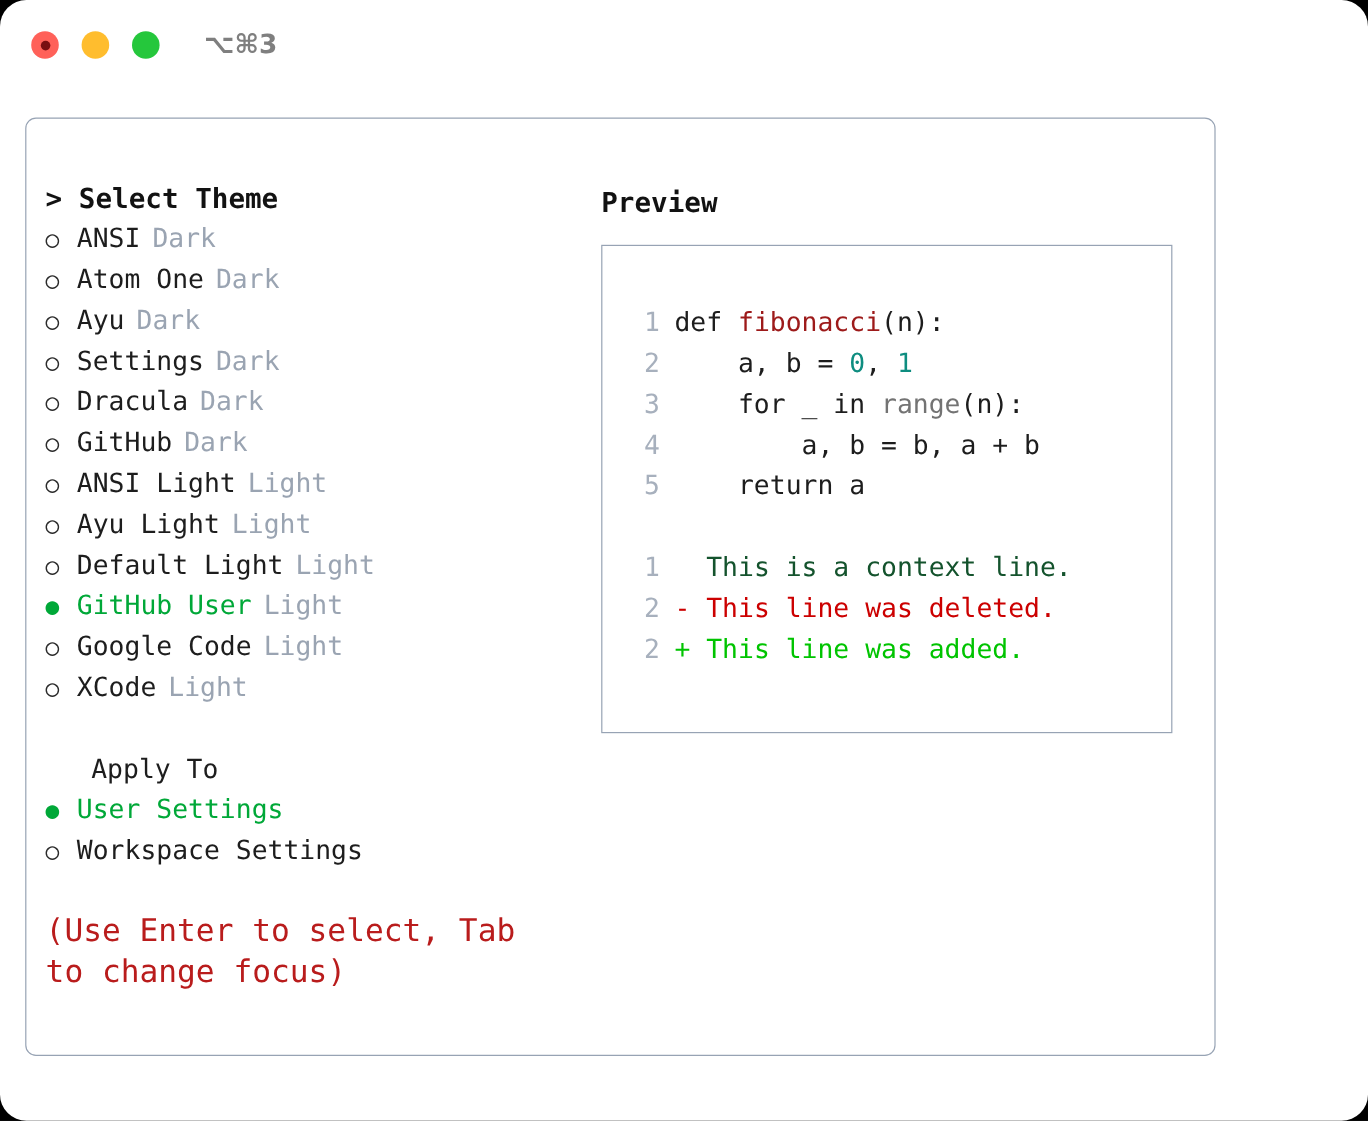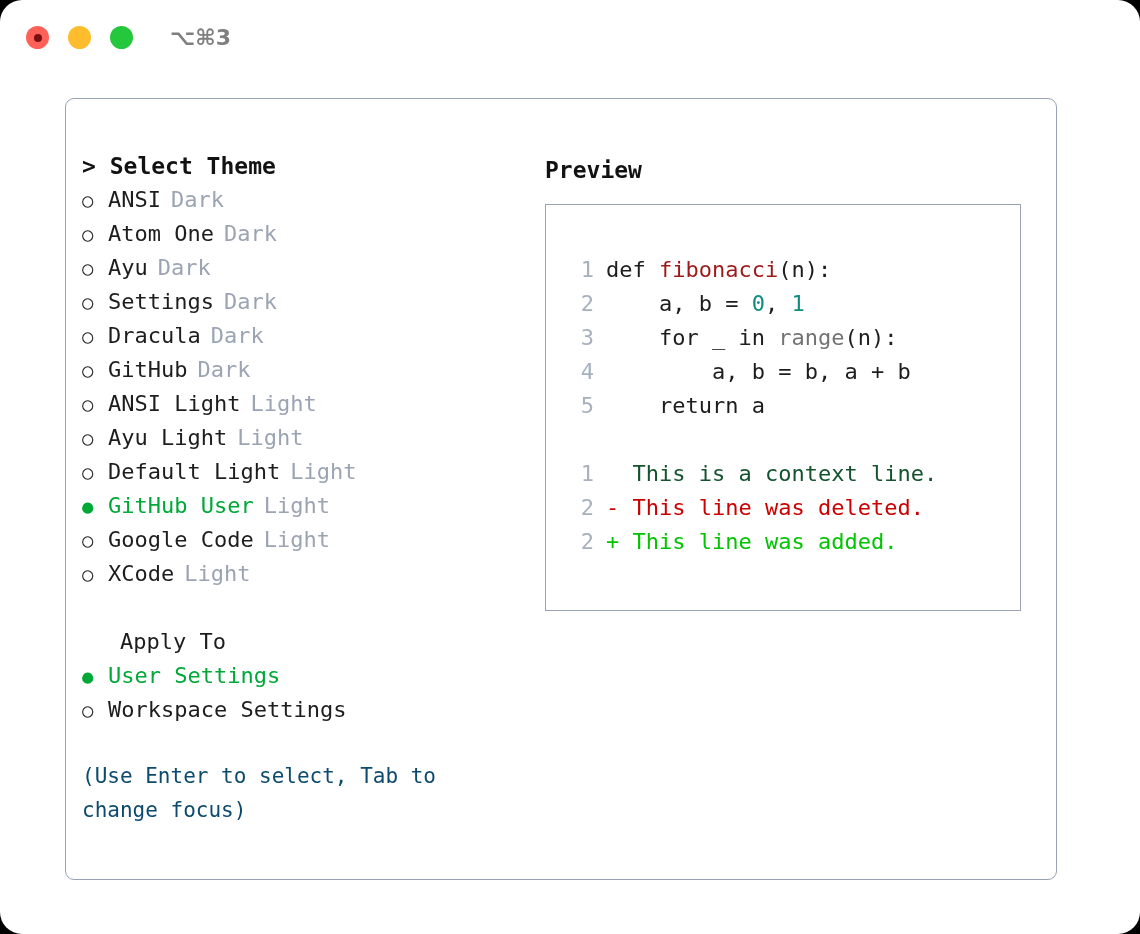--- a/index.html
+++ b/index.html
@@ -76,21 +76,20 @@
   .card {
     position: absolute;
     left: 21px;
     top: 98px;
     width: 992px;
     height: 782px;
     border: 1.5px solid #97a3b4;
     border-radius: 9px;
     box-sizing: border-box;
     background: #ffffff;
-    margin-left: 44px;
   }
 
   .pane-left {
     position: absolute;
     left: 16px;
     top: 50px;
     width: 450px;
   }
   .pane-right {
     position: absolute;
@@ -142,23 +141,23 @@
     height: 34px;
     line-height: 34px;
     font-size: 22px;
     color: #1d1d1d;
     white-space: pre;
     gap: 12px;
   }
 
   .hint {
     margin-top: 32px;
-    font-size: 21px;
-    line-height: 34px;
-    color: #0c4a6e;
+    font-size: 26px;
+    line-height: 34px;
+    color: #b91c1c;
     width: 420px;
     white-space: pre-wrap;
   }
 
   
   .codebox {
     margin-top: 17px;
     width: 476px;
     height: 407px;
     border: 1.5px solid #97a3b4;

